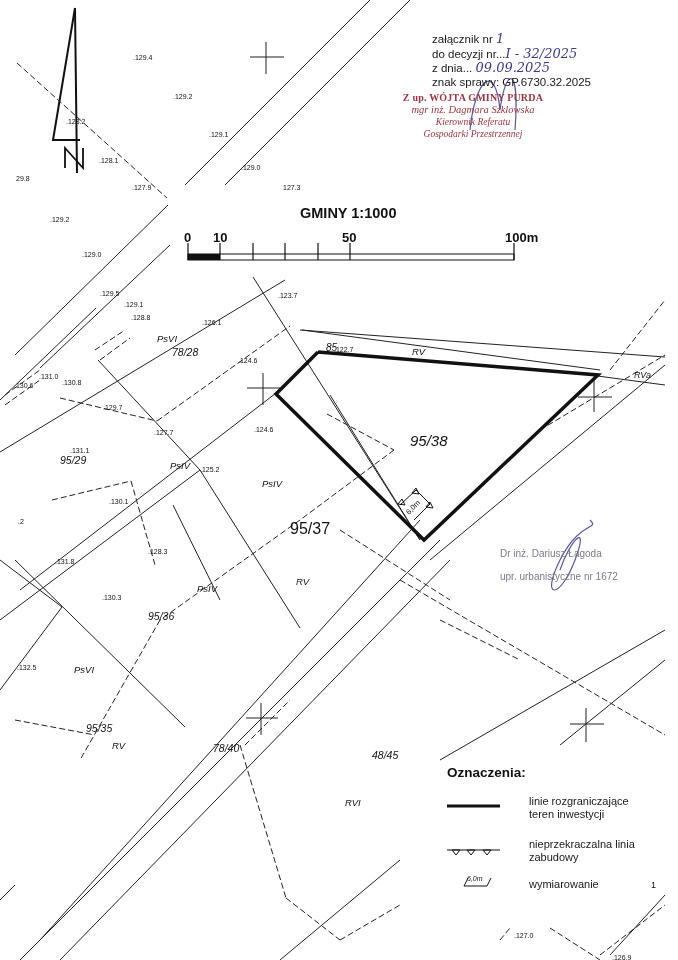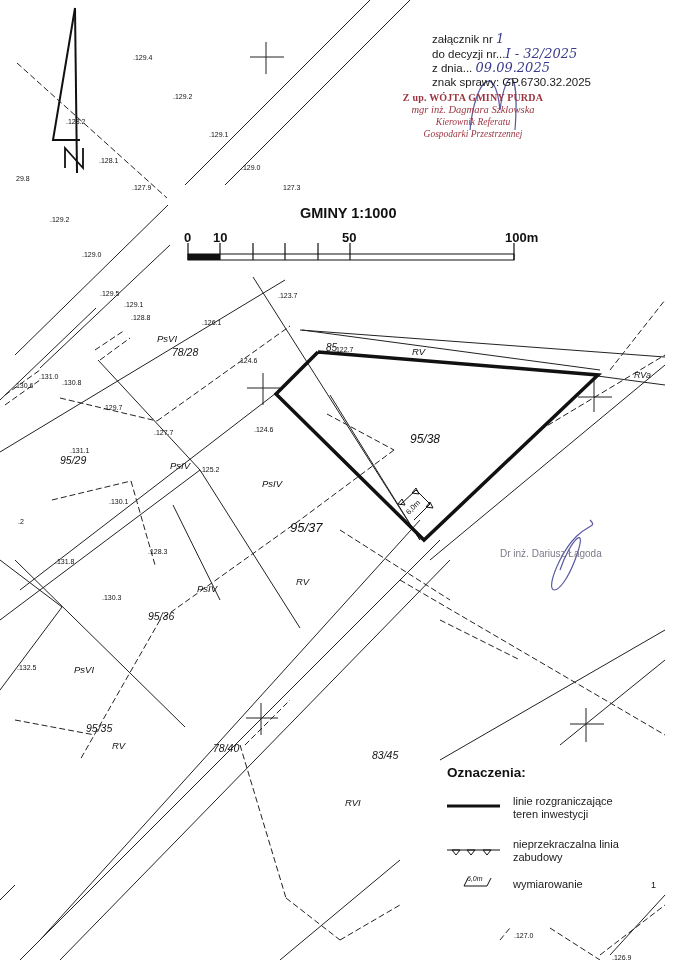--- a/index.html
+++ b/index.html
@@ -8,21 +8,21 @@
   .abs { position:absolute; white-space:nowrap; }
   .header-block { left:432px; top:32px; font-size:11.5px; line-height:13.5px; color:#1a1a1a; }
   .header-block .hand { font-family:"DejaVu Serif", serif; font-style:italic; color:#3a3a8a; font-size:13px; }
   .stamp { left:388px; top:92px; width:170px; text-align:center; font-family:"Liberation Serif", serif; color:#9b3340; line-height:12px; }
   .stamp .l1 { font-size:10px; font-weight:bold; letter-spacing:0.2px; }
   .stamp .l2 { font-size:10.5px; font-style:italic; }
   .stamp .l3, .stamp .l4 { font-size:9.5px;font-style:italic; }
   .designer { left:500px; top:542px; font-size:10px; color:#7a7a8a; line-height:23px; }
   .scale-title { left:300px; top:205px; font-size:14.5px; font-weight:bold; }
   .legend-title { left:447px; top:765px; font-size:13.5px; font-weight:bold; }
-  .legend-item { font-size:11px; line-height:12.5px; color:#1a1a1a; }
+  .legend-item { font-size:11px; line-height:12.5px; color:#1a1a1a;margin-left:16px; }
   .page-no { left:651px; top:880px; font-size:9px; }
 </style>
 </head>
 <body>
 
 <svg id="map" width="678" height="960" viewBox="0 0 678 960" xmlns="http://www.w3.org/2000/svg">
   <g stroke="#222" stroke-width="1">
     <line x1="250" y1="57" x2="284" y2="57"></line>
       <line x1="266" y1="42" x2="266" y2="74"></line>
     <line x1="247" y1="388" x2="280" y2="388"></line>
@@ -150,36 +150,37 @@
 
 <div class="abs stamp">
   <div class="l1">Z up. WÓJTA GMINY PURDA</div>
   <div class="l2">mgr inż. Dagmara Szklowska</div>
   <div class="l3">Kierownik Referatu</div>
   <div class="l4">Gospodarki Przestrzennej</div>
 </div>
 
 <div class="abs designer">
   <div>Dr inż. Dariusz Łagoda</div>
+  <div>upr. urbanistyczne nr 1672</div>
 </div>
 
 <div class="abs scale-title">GMINY 1:1000</div>
 <div class="abs" style="left:184px;top:230px;font-size:13px;font-weight:bold;">0</div>
 <div class="abs" style="left:213px;top:230px;font-size:13px;font-weight:bold;">10</div>
 <div class="abs" style="left:342px;top:230px;font-size:13px;font-weight:bold;">50</div>
 <div class="abs" style="left:505px;top:230px;font-size:13px;font-weight:bold;">100m</div>
 
 <div class="abs" style="left:172px;top:346px;font-size:10.5px;font-style:italic;">78/28</div>
 <div class="abs" style="left:60px;top:454px;font-size:10.5px;font-style:italic;">95/29</div>
-<div class="abs" style="left:410px;top:432px;font-size:12px;font-style:italic;">95/38</div>
-<div class="abs" style="left:290px;top:520px;font-size:13px;font-style:italic;">95/37</div>
+<div class="abs" style="left:410px;top:432px;font-size:15px;font-style:italic;">95/38</div>
+<div class="abs" style="left:290px;top:520px;font-size:16px;">95/37</div>
 <div class="abs" style="left:148px;top:610px;font-size:10.5px;font-style:italic;">95/36</div>
 <div class="abs" style="left:86px;top:722px;font-size:10.5px;font-style:italic;">95/35</div>
 <div class="abs" style="left:213px;top:742px;font-size:10.5px;font-style:italic;">78/40</div>
-<div class="abs" style="left:372px;top:749px;font-size:10.5px;font-style:italic;">83/45</div>
+<div class="abs" style="left:372px;top:749px;font-size:10.5px;font-style:italic;">48/45</div>
 
 <div class="abs" style="left:157px;top:333px;font-size:9.5px;font-style:italic;">PsVI</div>
 <div class="abs" style="left:170px;top:460px;font-size:9.5px;font-style:italic;">PsIV</div>
 <div class="abs" style="left:262px;top:478px;font-size:9.5px;font-style:italic;">PsIV</div>
 <div class="abs" style="left:197px;top:583px;font-size:9.5px;font-style:italic;">PsIV</div>
 <div class="abs" style="left:74px;top:664px;font-size:9.5px;font-style:italic;">PsVI</div>
 <div class="abs" style="left:412px;top:346px;font-size:9.5px;font-style:italic;">RV</div>
 <div class="abs" style="left:634px;top:370px;font-size:9px;font-style:italic;">RVa</div>
 <div class="abs" style="left:296px;top:576px;font-size:9.5px;font-style:italic;">RV</div>
 <div class="abs" style="left:112px;top:740px;font-size:9.5px;font-style:italic;">RV</div>

